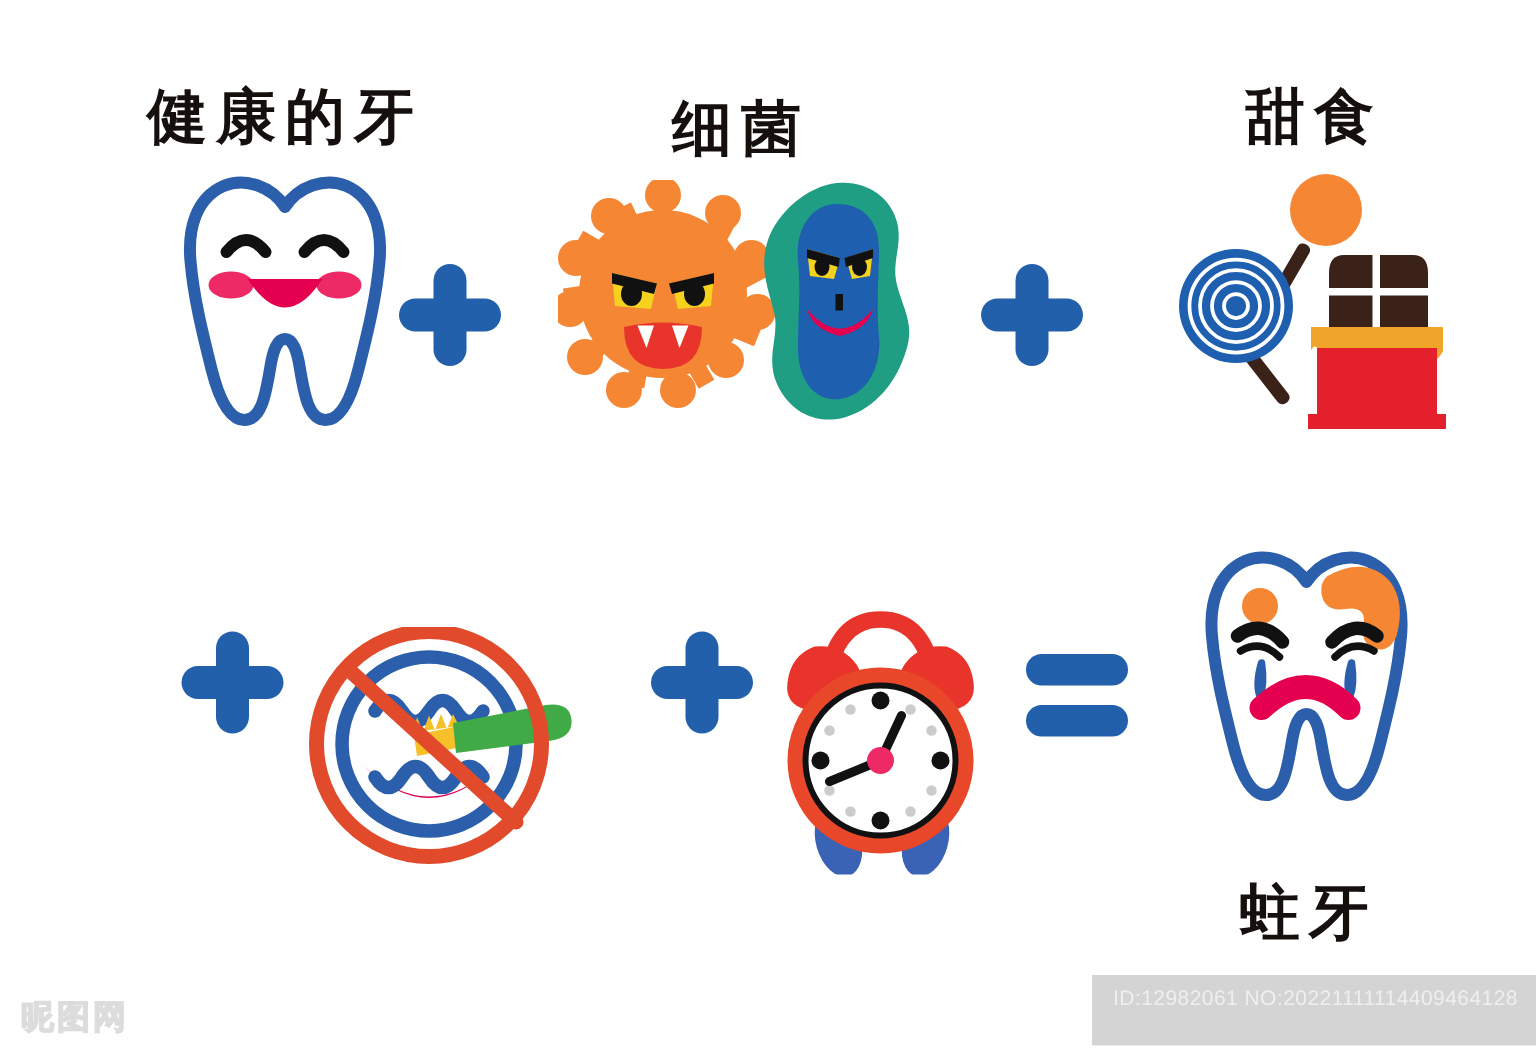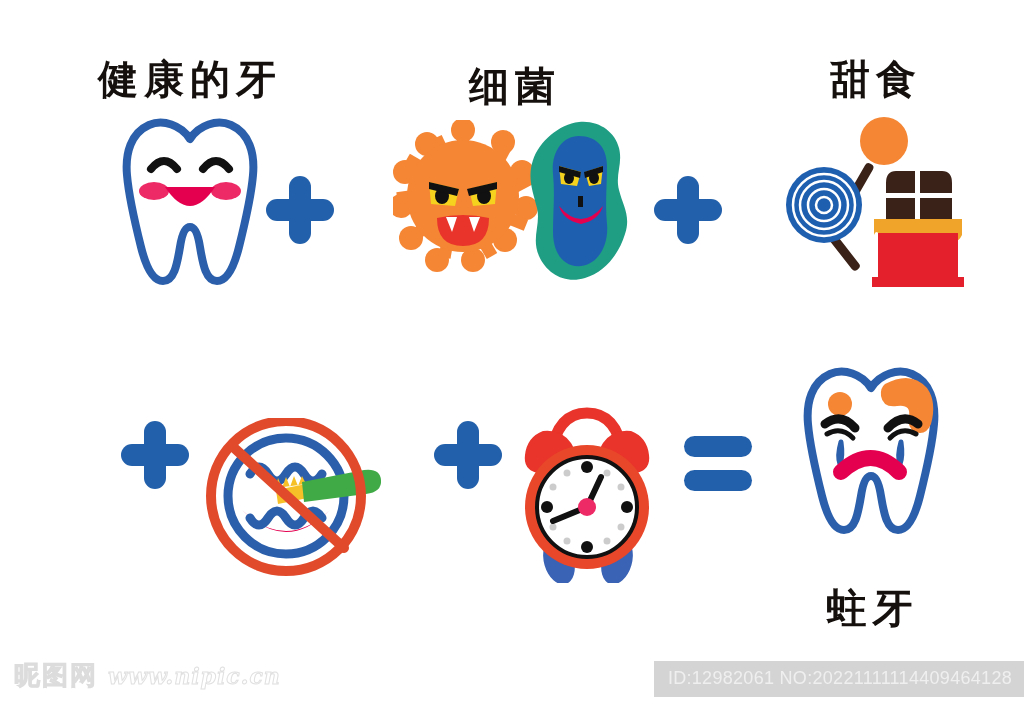--- a/index.html
+++ b/index.html
@@ -53,21 +53,21 @@
   .wm-left {
     position: absolute;
     left: 14px;
     bottom: 12px;
     display: flex;
     align-items: center;
     gap: 10px;
   }
   .wm-logo {
     font-family: "DejaVu Sans", sans-serif;
-    font-size: 26px;
+    font-size: 22px;
     font-weight: 700;
     letter-spacing: 2px;
     color: transparent;
     -webkit-text-stroke: 1px #dcdcdc;
     text-shadow: 0 0 0 #ececec;
   }
   .wm-url {
     font-family: "DejaVu Serif", "Liberation Serif", serif;
     font-style: italic;
     font-size: 22px;
@@ -76,23 +76,23 @@
     -webkit-text-stroke: 1px #e0e0e0;
     letter-spacing: 1px;
   }
 
   .wm-right {
     position: absolute;
     right: 0px;
     bottom: 8px;
     background: #d4d4d4;
     color: #efefef;
-    font-size: 18px;
+    font-size: 14px;
     letter-spacing: 0.3px;
-    padding: 7px 12px 8px 14px;
+    padding: 7px 12px 24px 14px;
     white-space: nowrap;
     font-family: "Liberation Sans", sans-serif;
   }
 </style>
 </head>
 <body>
 
 <div class="stage">
 
   <div class="cell" style="left:95px; top:45px; width:190px; height:265px;">
@@ -121,21 +121,21 @@
     </div>
   </div>
 
   <div class="op" style="left:260px; top:170px;">
     <svg width="80" height="80" viewBox="0 0 80 80">
       <rect x="29" y="6" width="22" height="68" rx="11" fill="#2360ab"></rect>
       <rect x="6" y="29" width="68" height="22" rx="11" fill="#2360ab"></rect>
     </svg>
   </div>
 
-  <div class="cell" style="left:390px; top:45px; width:250px; height:265px;">
+  <div class="cell" style="left:369px; top:45px; width:250px; height:265px;">
     <div class="label" style="margin-bottom:14px;">细菌</div>
     <div class="art">
       <svg width="245" height="165" viewBox="0 0 245 165">
 
         <g>
           <g fill="#f58634">
             <circle cx="70" cy="10" r="12"></circle>
             <circle cx="110" cy="22" r="12"></circle>
             <circle cx="129" cy="52" r="12"></circle>
             <circle cx="133" cy="88" r="12"></circle>
@@ -360,18 +360,17 @@
         <path d="M108 80 Q 104 94, 107 102 Q 110 94, 108 80 Z" fill="#2b5fab" stroke="#2b5fab" stroke-width="5" stroke-linejoin="round"></path>
 
         <path d="M48 110 Q 78 82, 106 110" fill="none" stroke="#e4004f" stroke-width="16" stroke-linecap="round"></path>
       </svg>
     </div>
     <div class="label" style="margin-top:42px;">蛀牙</div>
   </div>
 
   <div class="wm-left">
     <span class="wm-logo">昵图网</span>
-    <span class="wm-url">www.nipic.cn</span>
   </div>
 
   <div class="wm-right">ID:12982061 NO:20221111114409464128</div>
 
 </div>
 
 </body></html>

